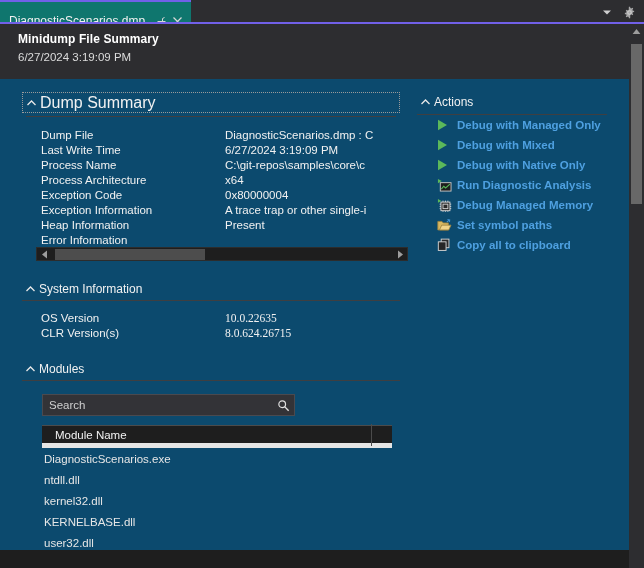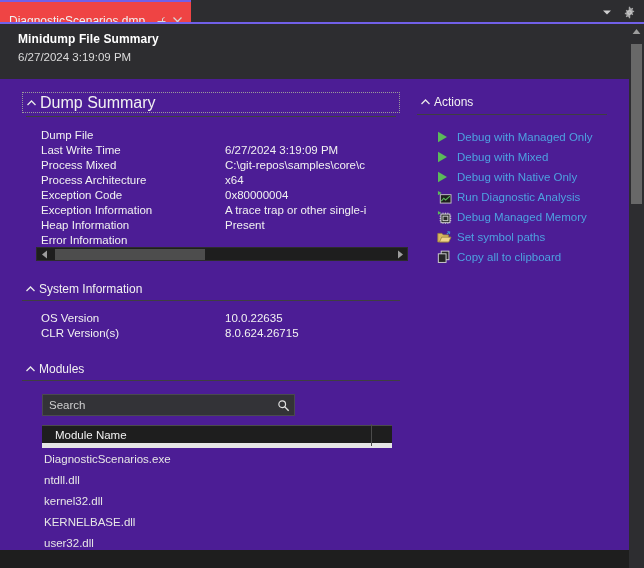--- a/index.html
+++ b/index.html
@@ -18,21 +18,21 @@
 
   
   .tabstrip {
     position: absolute; left: 0; top: 0; width: 644px; height: 24px;
     background: #2d2d30;
   }
   .tab {
     position: absolute; left: 0; top: 0; height: 40px;
     display: flex; align-items: center;
     padding: 0 6px 0 9px;
-    background: #ef4444;
+    background: #0f766e;
     border-top: 2px solid #7160e8;
     color: #f1f1f1;
     font-size: 12px;
     white-space: nowrap;
   }
   .tab-title { margin-right: 8px; line-height: 1; }
   .tab-btn {
     width: 16px; height: 16px;
     display: flex; align-items: center; justify-content: center;
     color: #d8d8d8;
@@ -60,21 +60,21 @@
     font-size: 12px; font-weight: bold; color: #ffffff;
     letter-spacing: .1px;
   }
   .page-subtitle {
     font-size: 11.5px; color: #dcdcdc; margin-top: 5px;
   }
 
   
   .content {
     position: absolute; left: 0; top: 79px; width: 629px; height: 471px;
-    background: #4c1d95;
+    background: #0c4a6e;
     overflow: hidden;
   }
 
   
   .sec-head {
     display: flex; align-items: center;
     height: 19px;
     font-size: 12px; color: #f1f1f1;
   }
   .chev {
@@ -111,21 +111,21 @@
     position: absolute; left: 4px; top: 1px; width: 150px; height: 11px;
     background: #4d4d4d;
   }
 
   
   .sys-sec { position: absolute; left: 22px; top: 200px; width: 378px; }
   .sys-rule { width: 378px; height: 1px; background: #3f3f41; margin-top: 2px; }
   .sys-table { margin-top: 11px; }
   .sys-row { display: flex; height: 15px; font-size: 11.5px; }
   .sys-key { width: 203px; padding-left: 19px; color: #f1f1f1; }
-  .sys-val { color: #f1f1f1; }
+  .sys-val { color: #f1f1f1; font-family: Liberation Serif, serif; }
 
   
   .mod-sec { position: absolute; left: 22px; top: 280px; width: 378px; }
   .mod-rule { width: 378px; height: 1px; background: #3f3f41; margin-top: 2px; }
 
   .search-wrap {
     position: relative; margin-top: 13px; margin-left: 20px;
     width: 253px; height: 22px;
     background: #333337; border: 1px solid #4a4a4f;
     display: flex; align-items: center; gap: 11px;
@@ -161,21 +161,21 @@
     font-size: 11.5px; color: #e6e6e6;
     padding-left: 2px;
   }
 
   
   .actions {
     position: absolute; left: 417px; top: 13px; width: 196px;
   }
   .act-head { display: flex; align-items: center; height: 19px; font-size: 12px; }
   .act-rule { width: 190px; height: 1px; background: #3f3f41; margin-top: 3px; }
-  .act-list { margin-top: 12px; padding-left: 20px; }
+  .act-list { padding-left: 20px; font-weight: bold; }
   .act-item {
     display: flex; align-items: center; height: 20px;
     color: #4ea0e0; font-size: 11.5px;
     cursor: pointer;
   }
   .act-ico {
     width: 20px; height: 16px; display: flex; align-items: center; justify-content: flex-start;
     flex: 0 0 20px;
   }
   .act-label { white-space: nowrap; }
@@ -244,27 +244,28 @@
               <path d="M.5 5L4.5 1l4 4" stroke="#e8e8e8" stroke-width="1.3" fill="none"></path>
             </svg>
         </span>
         <span>Dump Summary</span>
       </div>
       <div class="dump-rule"></div>
 
       <div class="kv-table">
         <div class="kv-row">
           <span class="kv-key">Dump File</span>
+          <span class="kv-val">DiagnosticScenarios.dmp : C</span>
         </div>
         <div class="kv-row">
           <span class="kv-key">Last Write Time</span>
           <span class="kv-val">6/27/2024 3:19:09 PM</span>
         </div>
         <div class="kv-row">
-          <span class="kv-key">Process Mixed</span>
+          <span class="kv-key">Process Name</span>
           <span class="kv-val">C:\git-repos\samples\core\c</span>
         </div>
         <div class="kv-row">
           <span class="kv-key">Process Architecture</span>
           <span class="kv-val">x64</span>
         </div>
         <div class="kv-row">
           <span class="kv-key">Exception Code</span>
           <span class="kv-val">0x80000004</span>
         </div>

